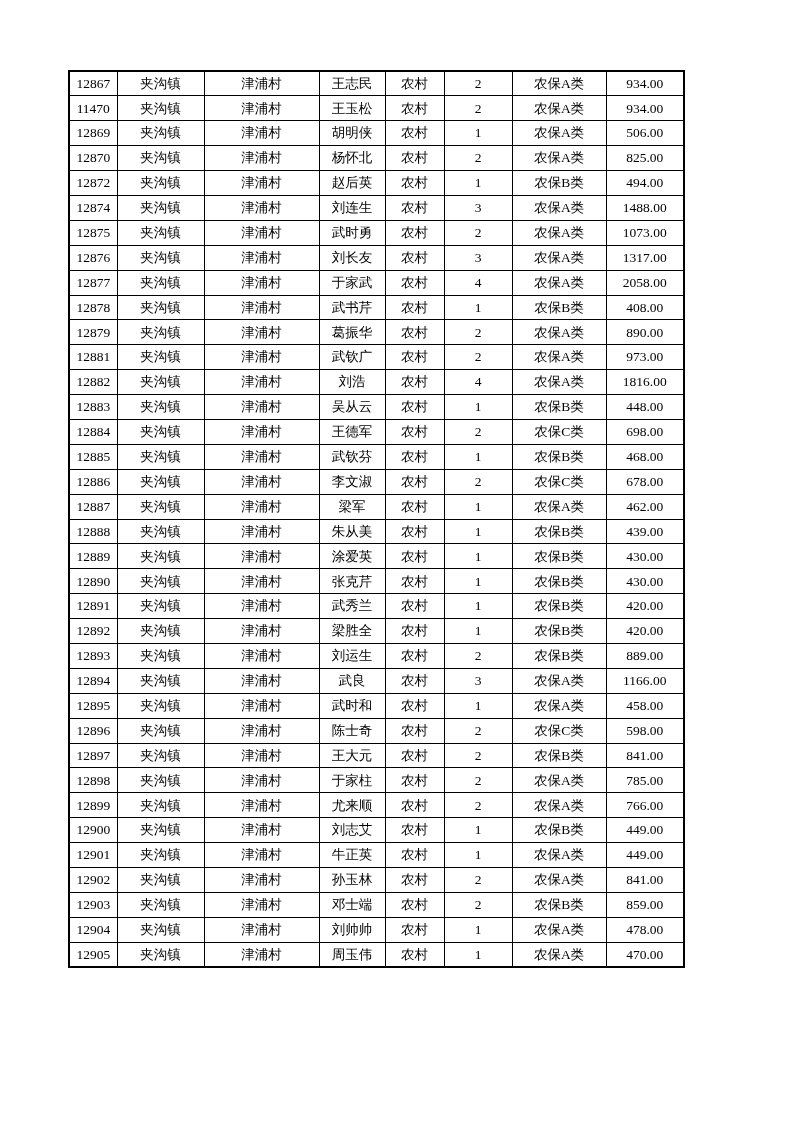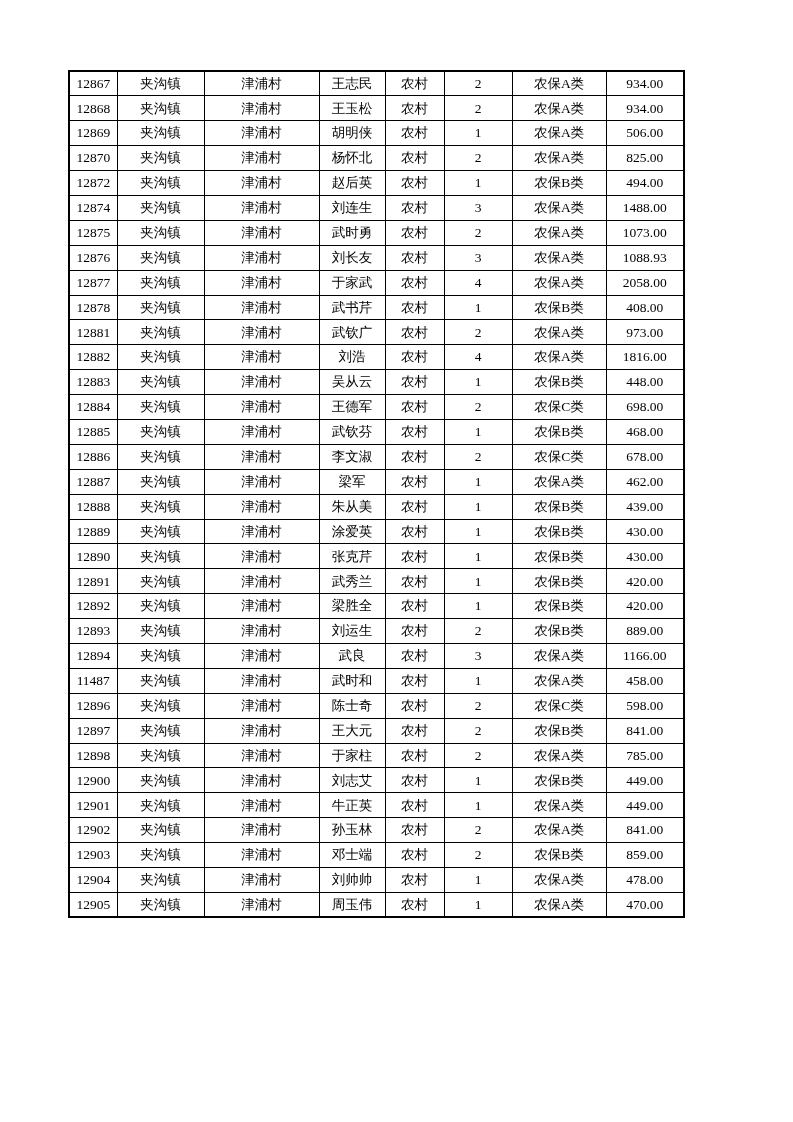--- a/index.html
+++ b/index.html
@@ -63,21 +63,21 @@
           <td>12867</td>
           <td>夹沟镇</td>
           <td>津浦村</td>
           <td>王志民</td>
           <td>农村</td>
           <td>2</td>
           <td>农保A类</td>
           <td>934.00</td>
         </tr>
         <tr>
-          <td>12868</td>
+          <td>11470</td>
           <td>夹沟镇</td>
           <td>津浦村</td>
           <td>王玉松</td>
           <td>农村</td>
           <td>2</td>
           <td>农保A类</td>
           <td>934.00</td>
         </tr>
         <tr>
           <td>12869</td>
@@ -130,41 +130,51 @@
           <td>1073.00</td>
         </tr>
         <tr>
           <td>12876</td>
           <td>夹沟镇</td>
           <td>津浦村</td>
           <td>刘长友</td>
           <td>农村</td>
           <td>3</td>
           <td>农保A类</td>
-          <td>1088.93</td>
+          <td>1317.00</td>
         </tr>
         <tr>
           <td>12877</td>
           <td>夹沟镇</td>
           <td>津浦村</td>
           <td>于家武</td>
           <td>农村</td>
           <td>4</td>
           <td>农保A类</td>
           <td>2058.00</td>
         </tr>
         <tr>
           <td>12878</td>
           <td>夹沟镇</td>
           <td>津浦村</td>
           <td>武书芹</td>
           <td>农村</td>
           <td>1</td>
           <td>农保B类</td>
           <td>408.00</td>
+        </tr>
+        <tr>
+          <td>12879</td>
+          <td>夹沟镇</td>
+          <td>津浦村</td>
+          <td>葛振华</td>
+          <td>农村</td>
+          <td>2</td>
+          <td>农保A类</td>
+          <td>890.00</td>
         </tr>
         <tr>
           <td>12881</td>
           <td>夹沟镇</td>
           <td>津浦村</td>
           <td>武钦广</td>
           <td>农村</td>
           <td>2</td>
           <td>农保A类</td>
           <td>973.00</td>
@@ -293,21 +303,21 @@
           <td>12894</td>
           <td>夹沟镇</td>
           <td>津浦村</td>
           <td>武良</td>
           <td>农村</td>
           <td>3</td>
           <td>农保A类</td>
           <td>1166.00</td>
         </tr>
         <tr>
-          <td>11487</td>
+          <td>12895</td>
           <td>夹沟镇</td>
           <td>津浦村</td>
           <td>武时和</td>
           <td>农村</td>
           <td>1</td>
           <td>农保A类</td>
           <td>458.00</td>
         </tr>
         <tr>
           <td>12896</td>
@@ -331,20 +341,30 @@
         </tr>
         <tr>
           <td>12898</td>
           <td>夹沟镇</td>
           <td>津浦村</td>
           <td>于家柱</td>
           <td>农村</td>
           <td>2</td>
           <td>农保A类</td>
           <td>785.00</td>
+        </tr>
+        <tr>
+          <td>12899</td>
+          <td>夹沟镇</td>
+          <td>津浦村</td>
+          <td>尤来顺</td>
+          <td>农村</td>
+          <td>2</td>
+          <td>农保A类</td>
+          <td>766.00</td>
         </tr>
         <tr>
           <td>12900</td>
           <td>夹沟镇</td>
           <td>津浦村</td>
           <td>刘志艾</td>
           <td>农村</td>
           <td>1</td>
           <td>农保B类</td>
           <td>449.00</td>

